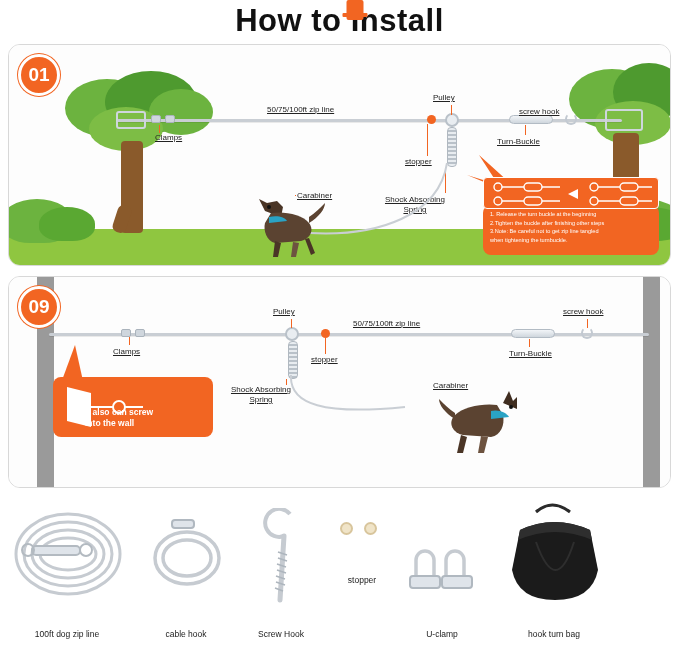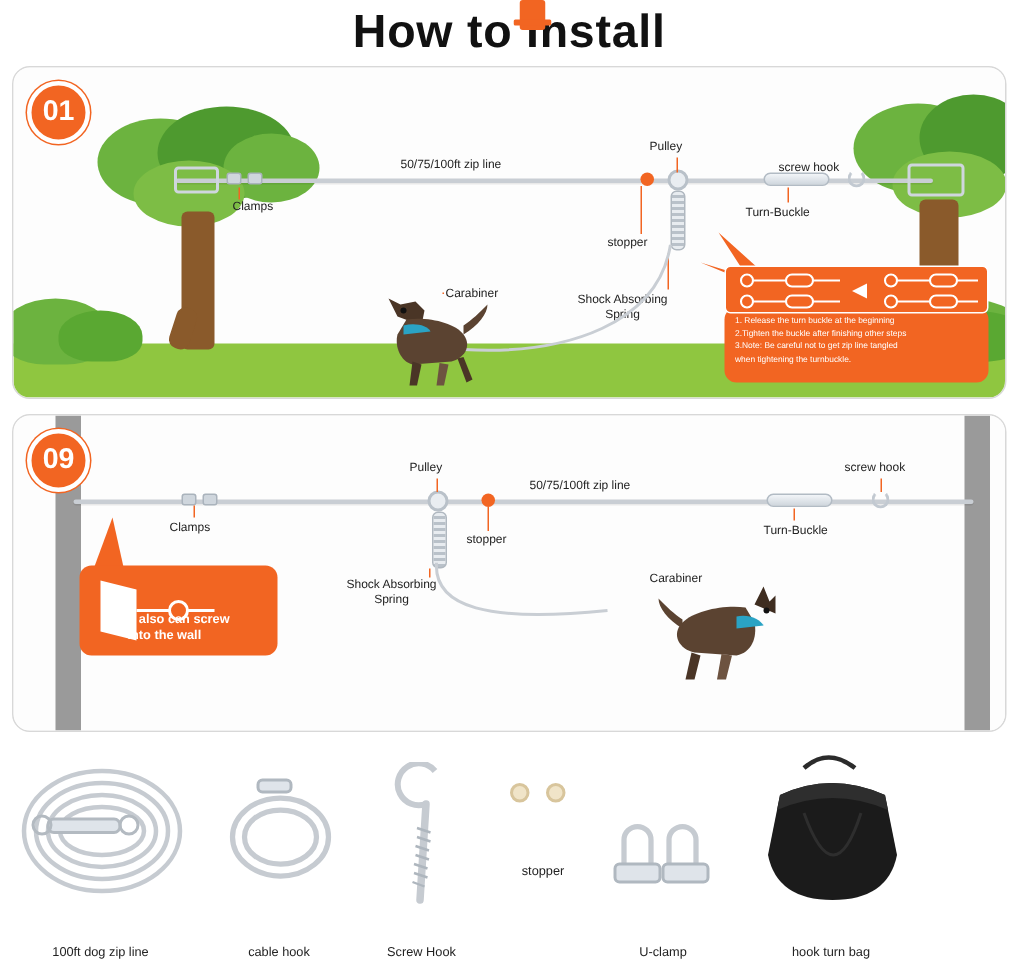--- a/index.html
+++ b/index.html
@@ -82,20 +82,21 @@
   
   .cable {
     position:absolute; height:3px; background:#c9ced4; border-radius:2px;
     box-shadow:0 1px 0 rgba(0,0,0,.08);
   }
   .thin-cable { position:absolute; background:#c9ced4; }
 
   .lbl {
     position:absolute; font-size:8px; color:#222; line-height:1.25;
     white-space:nowrap;
+    text-decoration:underline;
   }
   .lbl.c { text-align:center; }
 
   .leader { position:absolute; background:#f26522; }
 
   .hw { position:absolute; }
   .pulley {
     width:14px; height:14px; border-radius:50%;
     background:#e9edf1; border:2px solid #b9c1c9;
   }
@@ -309,21 +310,21 @@
     <svg class="dog" style="left:422px; top:112px; width:92px; height:68px;" viewBox="0 0 92 68">
       <path d="M72 14 L78 2 L82 12 L86 8 L86 20 Z" fill="#3f2d20"></path>
       <path d="M66 16 C52 14, 32 18, 24 26 C16 34, 22 44, 32 46 L60 48 C70 46, 74 36, 72 26 Z" fill="#5b4331"></path>
       <path d="M30 46 L26 64 L32 64 L36 48 Z" fill="#4a3526"></path>
       <path d="M50 47 L47 64 L53 64 L57 48 Z" fill="#6d5340"></path>
       <path d="M24 30 C14 24, 8 16, 8 10 C14 16, 18 20, 24 24 Z" fill="#5b4331"></path>
       <path d="M60 22 C68 20, 76 24, 78 28 L60 30 Z" fill="#2aa3c4"></path>
       <circle cx="80" cy="18" r="2" fill="#111"></circle>
     </svg>
 
-    <div class="callout" style="left:44px; top:100px; width:132px; height:60px; padding:0;">
+    <div class="callout" style="left:44px; top:100px; width:160px; height:60px; padding:0;">
       <svg style="position:absolute; left:8px; top:6px; width:86px; height:48px;" viewBox="0 0 86 48">
         <path d="M6 4 L30 10 L30 44 L6 38 Z" fill="#ffffff"></path>
         <path d="M30 24 H52" stroke="#ffffff" stroke-width="2"></path>
         <circle cx="58" cy="24" r="6" fill="none" stroke="#ffffff" stroke-width="2"></circle>
         <path d="M64 24 H82" stroke="#ffffff" stroke-width="2"></path>
       </svg>
       <div class="wall-note" style="position:absolute; left:32px; top:30px; width:112px;">
         <div>it also can screw</div>
         <div>into the wall</div>
       </div>

